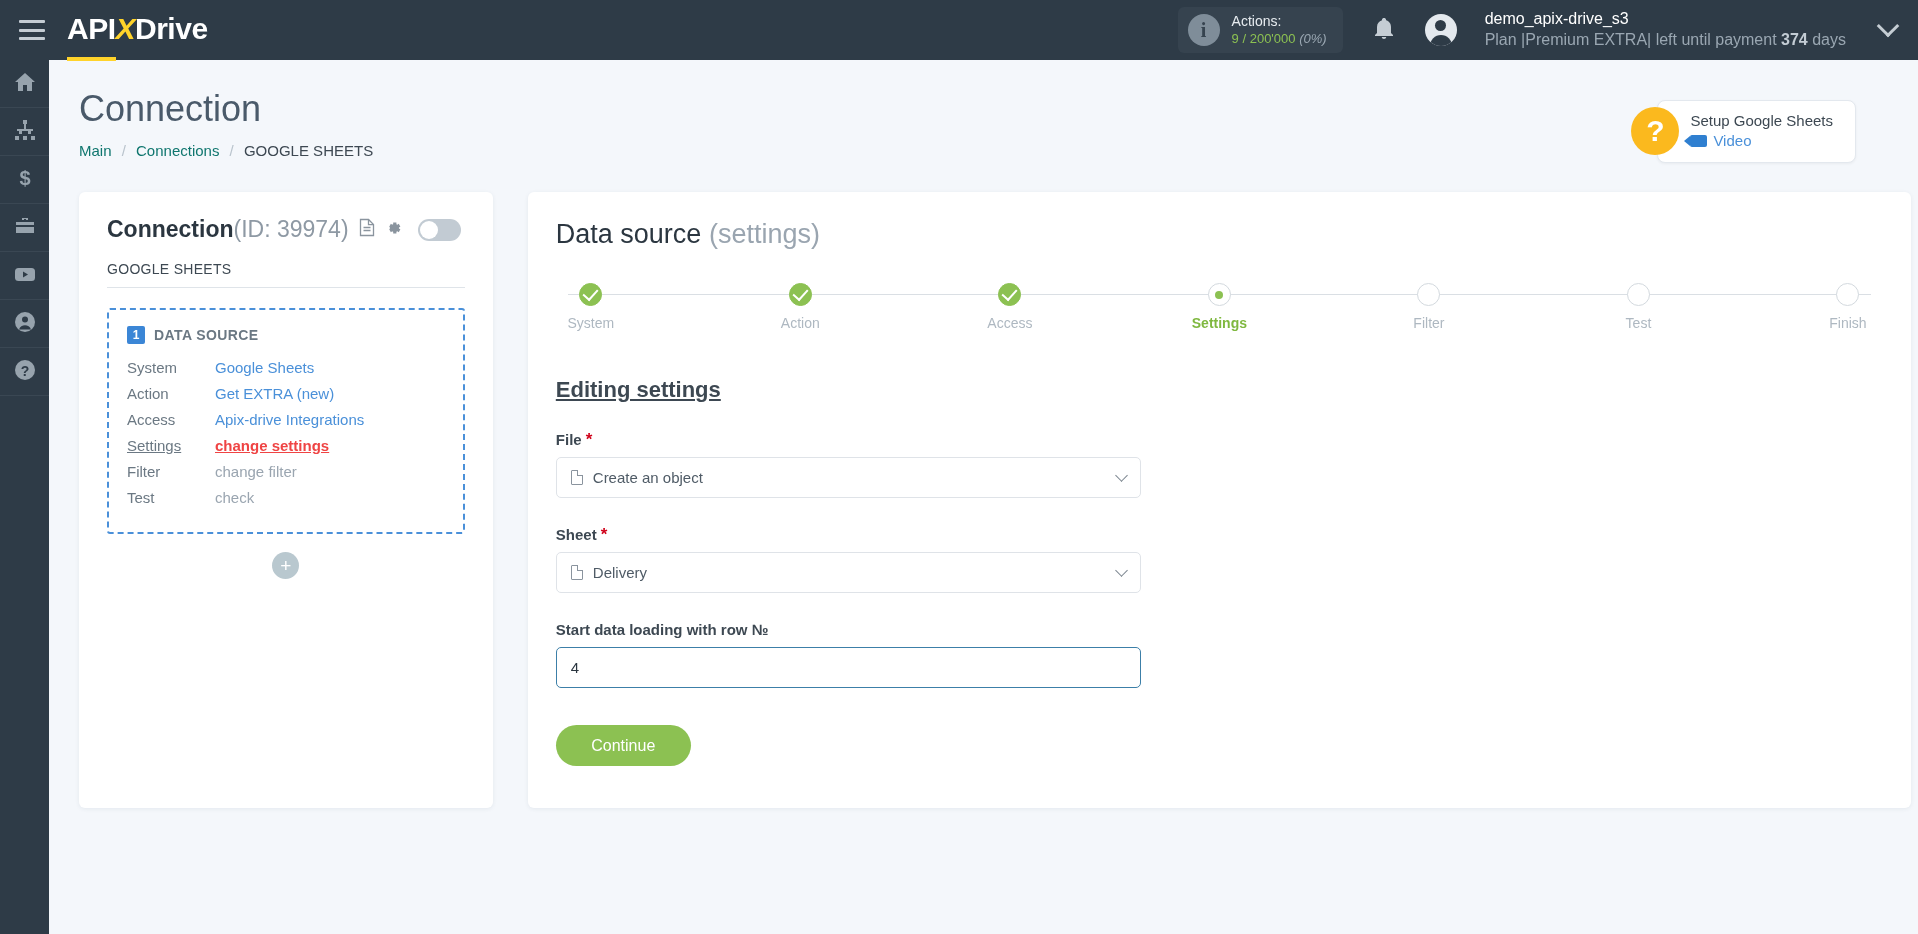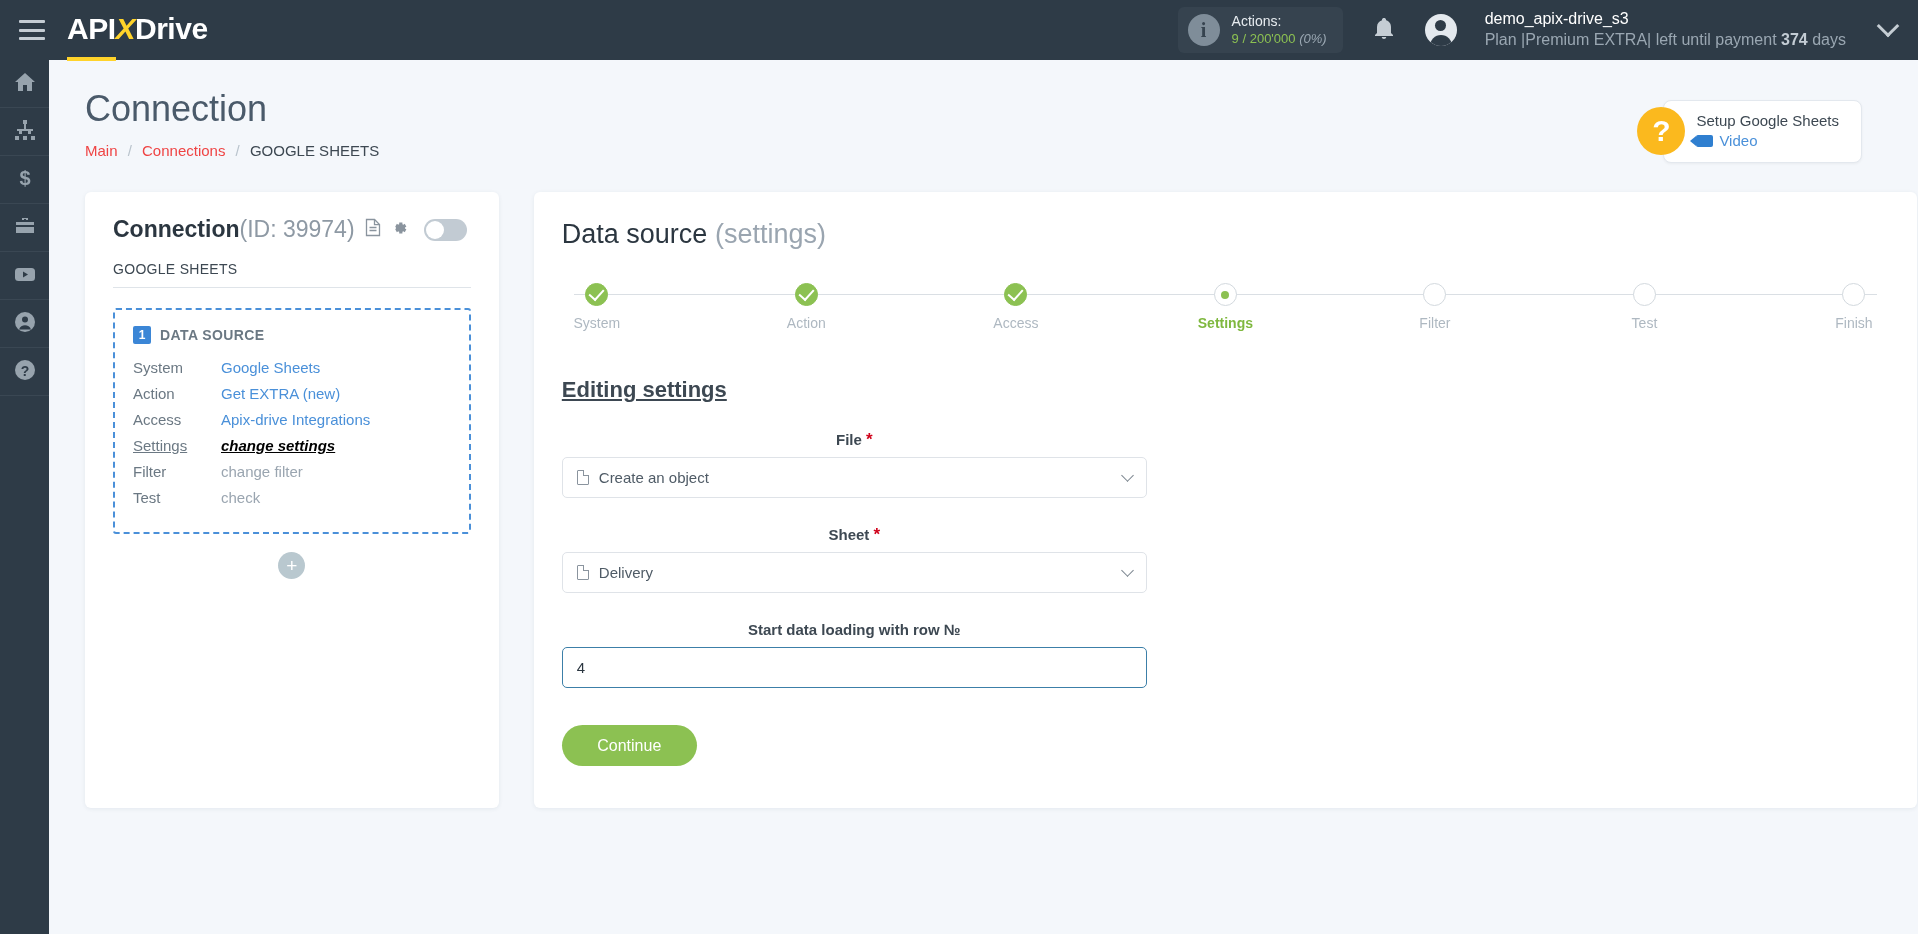--- a/index.html
+++ b/index.html
@@ -73,25 +73,25 @@
     position:absolute; top:60px; left:0; width:49px; height:874px;
     background:#2e3b47; z-index:20;
   }
   .rail-item {
     height:48px; display:flex; align-items:center; justify-content:center;
     border-bottom:1px solid #3a4753; cursor:pointer;
   }
   .rail-item svg { fill:#97a3ad; }
 
   
-  .page { position:absolute; top:60px; left:48px; width:1869px; height:668px; }
+  .page { position:absolute; top:60px; left:42px; width:1869px; height:668px; }
 
   .page-title { font-size:36px; color:#4a5a6a; font-weight:normal; margin: 28px 0 0 37px; }
   .breadcrumb { margin: 12px 0 0 37px; font-size:15px; color:#7c8a99; }
-  .breadcrumb a { color:#ef4444; text-decoration:none; cursor:pointer; }
+  .breadcrumb a { color:#0f766e; text-decoration:none; cursor:pointer; }
   .breadcrumb .sep { color:#b9c3cc; margin: 0 6px; }
   .breadcrumb .current { color:#3d4852; }
 
   
   .help-badge {
     position:absolute; right:55px; top:40px;
     display:flex; align-items:center; z-index:10;
   }
   .help-q {
     width:48px;height:48px;border-radius:50%;background:#fbb91e;
@@ -145,21 +145,21 @@
     width:18px;height:18px;background:#3b86d6;color:#fff;border-radius:2px;
     font-size:12px;font-weight:bold;display:flex;align-items:center;justify-content:center;
     margin-right:9px;
   }
   .ds-title { font-size:14px; font-weight:bold; color:#6b7883; letter-spacing:.4px; }
   .ds-row { display:flex; font-size:15px; line-height:1.33; margin-bottom:6px; }
   .ds-key { width:88px; color:#6b7883; flex:none; }
   .ds-key.u { text-decoration: underline; }
   .ds-val { color:#4a90d9; cursor:pointer; }
   .ds-val.plain { color:#9aa5b0; cursor:default; }
-  .ds-val.strong { color:#000000; font-weight:bold; text-decoration:underline;font-style:italic; }
+  .ds-val.strong { color:#ef4444; font-weight:bold; text-decoration:underline; }
 
   .plus-btn {
     width:27px;height:27px;border-radius:50%;background:#b9c8cf;
     display:flex;align-items:center;justify-content:center;
     color:#ffffff;font-size:19px;line-height:1;
     margin: 18px auto 0 auto; cursor:pointer;
   }
 
   
   .main-card {
@@ -191,21 +191,21 @@
     border-right:2.4px solid #fff;border-bottom:2.4px solid #fff;
     transform: rotate(42deg); margin-top:-3px;
   }
   .dot.active::after { content:""; width:8px;height:8px;border-radius:50%;background:#8cc152; }
   .step-label { font-size:14px; color:#aeb8c1; margin-top:9px; white-space:nowrap; }
   .step-label.cur { color:#7fb83f; font-weight:bold; }
 
   .form { margin: 46px 0 0 28px; width: 585px; }
   .form-head { font-size:22px; font-weight:bold; color:#3d4852; text-decoration:underline; }
   .fld { margin-top: 28px; }
-  .fld-label { font-size:15px; font-weight:bold; color:#3d4852; margin-bottom:9px;text-align:center; }
+  .fld-label { font-size:15px; font-weight:bold; color:#3d4852; margin-bottom:9px; }
   .req { color:#d0021b; font-size:17px; vertical-align: top; line-height:1; }
   .select {
     height:41px; border:1px solid #dfe3e8; border-radius:5px; background:#fff;
     display:flex; align-items:center; padding: 0 14px; cursor:pointer;
     font-size:15px; color:#4f5b66;
   }
   .file-ic {
     width:12px;height:15px;border:1.4px solid #8a949e;border-radius:1px;
     margin-right:10px; flex:none; position:relative;
   }

